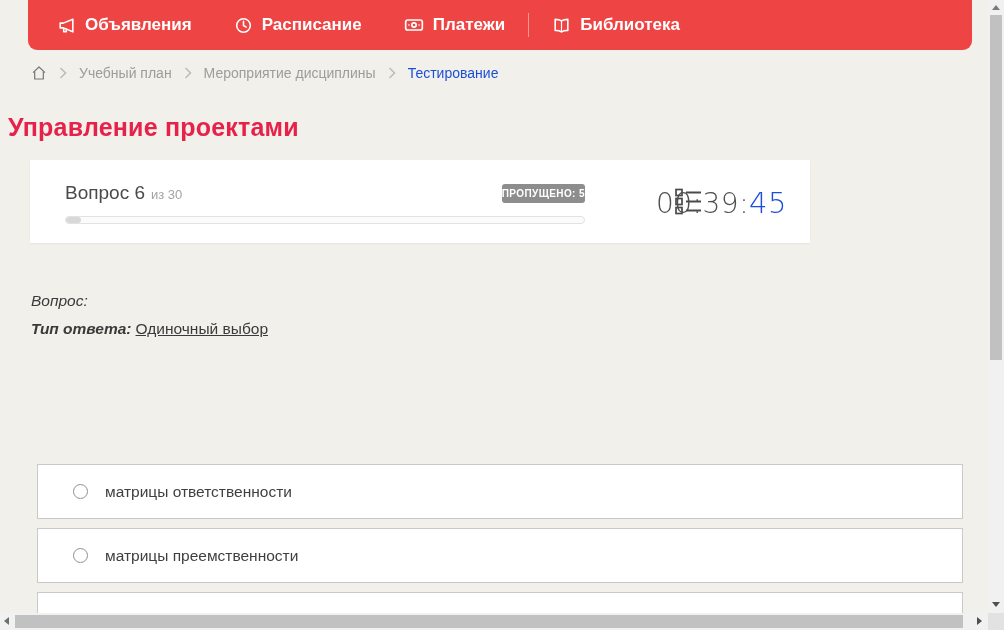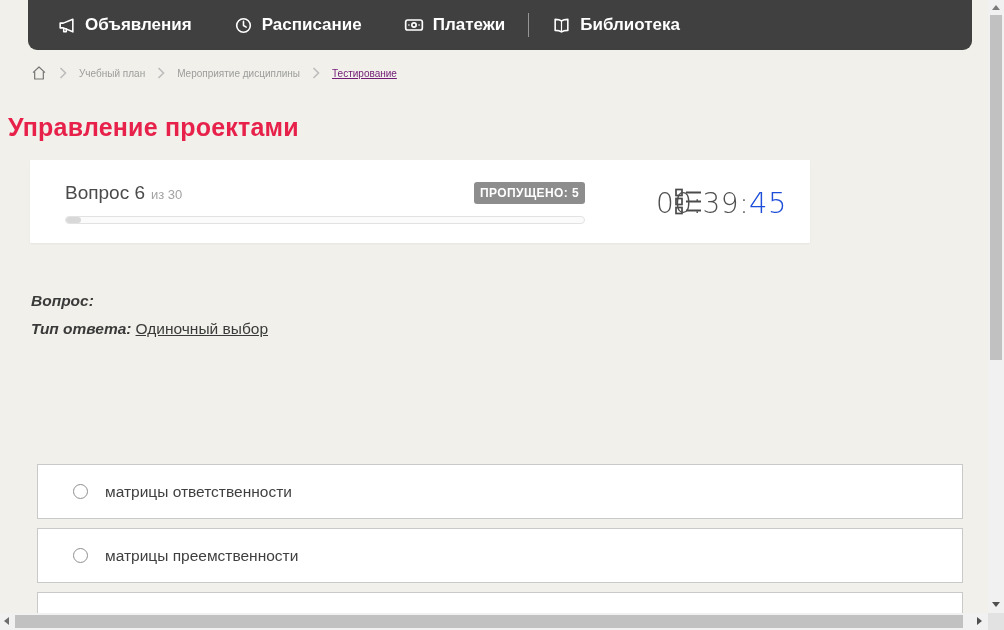--- a/index.html
+++ b/index.html
@@ -8,21 +8,21 @@
     position: relative;
     overflow: hidden;
     background: #f1f0ea;
     font-family: "Liberation Sans", sans-serif;
     color: #3a3a3a;
   }
 
   
   .navbar {
     position: absolute; left: 28px; top: 0; width: 944px; height: 50px;
-    background: #404040;
+    background: #ef4444;
     border-radius: 0 0 9px 9px;
     display: flex; align-items: stretch;
     padding: 0 8px;
   }
   .nav-item {
     display: flex; align-items: center; gap: 9px;
     color: #fff; font-weight: bold; font-size: 17px;
     padding: 0 21px; cursor: pointer; white-space: nowrap;
   }
   .nav-item svg { display: block; }
@@ -31,24 +31,24 @@
   }
   .nav-divider {
     width: 1px; background: rgba(255,255,255,.45);
     margin: 13px 2px;
   }
 
   
   .breadcrumb {
     position: absolute; left: 31px; top: 61px; height: 24px;
     display: flex; align-items: center; gap: 12px;
-    font-size: 10px; color: #9c9c9c;
+    font-size: 14px; color: #9c9c9c;
   }
   .crumb { cursor: pointer; }
-  .crumb.current { color: #701a75; cursor: default; text-decoration: underline; }
+  .crumb.current { color: #1d4ed8; cursor: default; }
   .crumb-sep { display: flex; align-items: center; }
   .home-btn { display: flex; align-items: center; cursor: pointer; }
 
   
   .page-title {
     position: absolute; top: 113px; left: 8px; width: 100%;
     text-align: left;
     font-size: 25px; font-weight: bold; color: #e7214a;
     letter-spacing: .2px;
   }
@@ -61,43 +61,43 @@
   }
   .qh-left { position: absolute; left: 35px; top: 21px; width: 520px; }
   .qh-row {
     display: flex; justify-content: space-between; align-items: center;
     height: 24px;
   }
   .q-num { font-size: 19px; color: #4a4a4a; }
   .q-of  { font-size: 13px; color: #a3a3a3; margin-left: 6px; }
   .skip-badge {
     background: #8d8d8d; color: #fff;
-    font-size: 12px; font-weight: bold; letter-spacing: .4px;
-    padding: 4px 6px; border-radius: 3px;
+    font-size: 10px; font-weight: bold; letter-spacing: .4px;
+    padding: 4px 0; border-radius: 3px;
   }
   .progress {
     margin-top: 11px; height: 8px;
     background: #fbfbfb; border: 1px solid #e2e2e2; border-radius: 5px;
     position: relative; overflow: hidden;
   }
   .progress-fill {
     position: absolute; left: 0; top: 0; bottom: 0; width: 15px;
     background: #d8d8d8; border-radius: 5px;
   }
   .qlist-btn { position: absolute; left: 645px; top: 28px; cursor: pointer; }
   .timer {
     position: absolute; right: 23px; top: 26px;
     font-family: "DejaVu Sans", sans-serif;
     font-size: 28px; font-weight: 300; color: #4f4f4f; letter-spacing: .5px;
   }
   .timer .secs { color: #1d4ed8; font-size: 29px; }
 
   
   .question { position: absolute; left: 31px; top: 292px; right: 42px; font-size: 15.5px; }
-  .q-heading { font-weight: bold; font-style: italic; margin-bottom: 10px; }
+  .q-heading { font-weight: normal; font-style: italic; margin-bottom: 10px; }
   .q-text { margin-bottom: 42px; line-height: 1.3; }
   .q-type-label { font-weight: bold; font-style: italic; }
   .q-type-value { margin-left: 4px; text-decoration: underline; }
 
   
   .options { position: absolute; left: 37px; top: 464px; width: 926px; }
   .option {
     height: 55px; margin-bottom: 9px;
     background: #fff; border: 1px solid #c9c9c9;
     display: flex; align-items: center;

